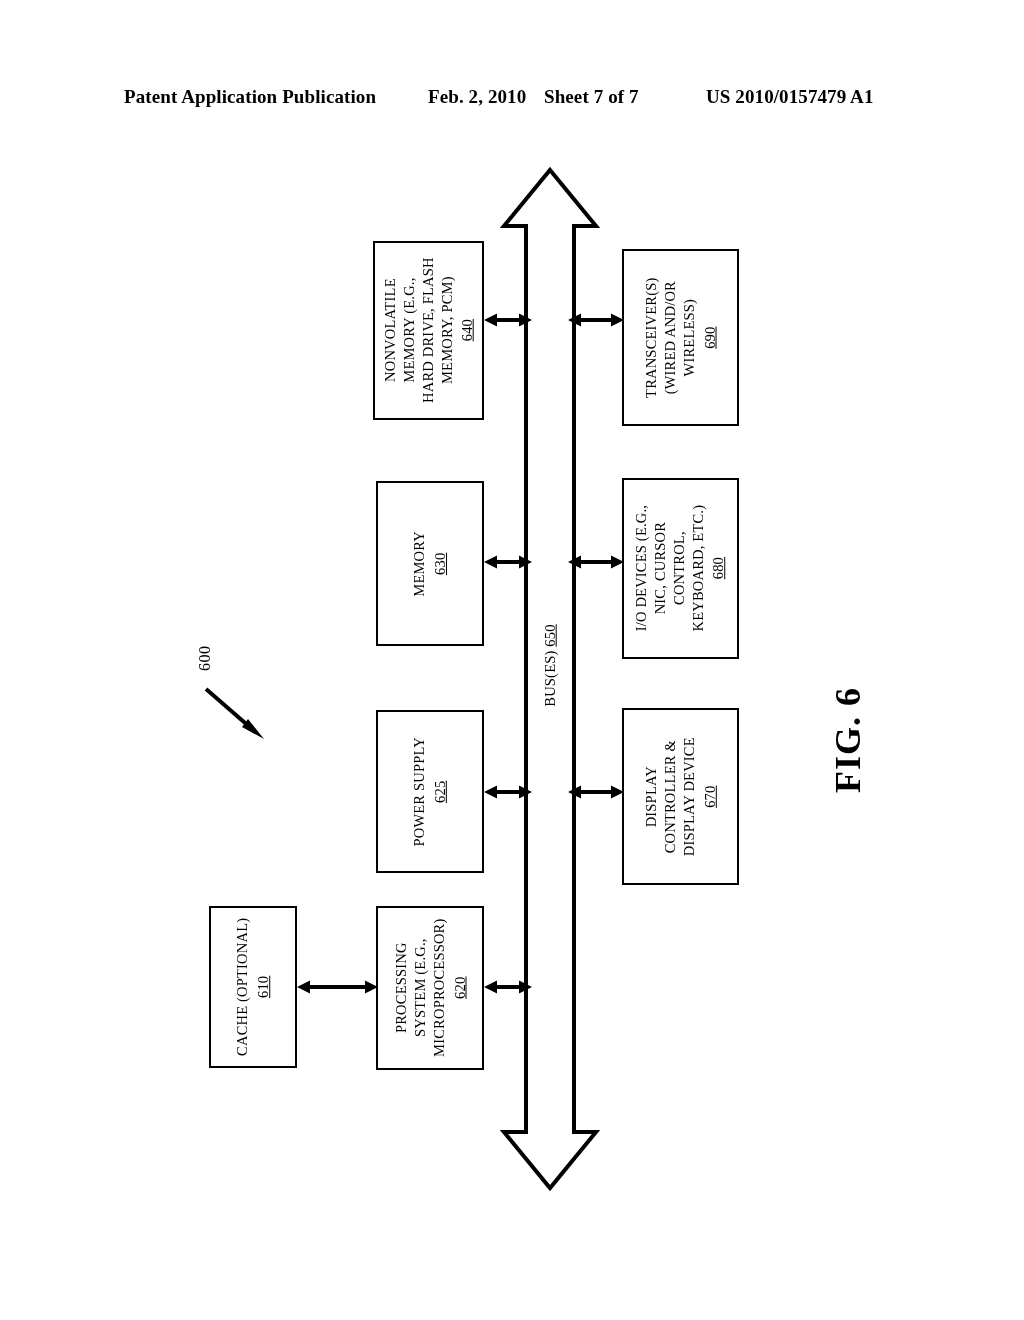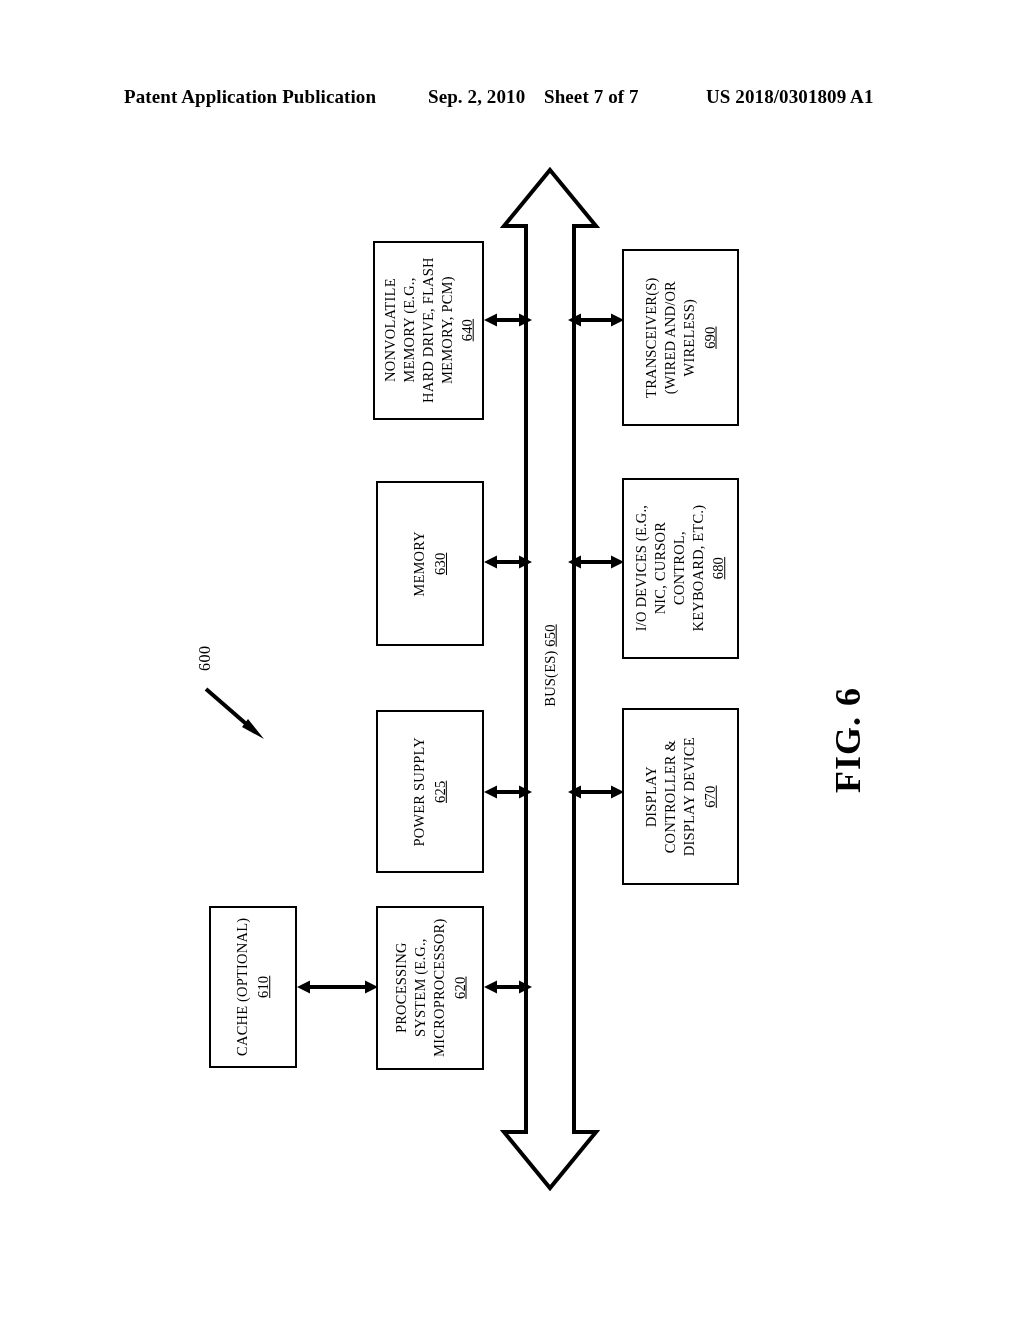--- a/index.html
+++ b/index.html
@@ -158,23 +158,23 @@
     font-size: 36px;
     font-weight: bold;
     letter-spacing: 1px;
   }
 </style>
 </head>
 <body>
 
 <div id="page-header">
   <span class="hdr-pub">Patent Application Publication</span>
-  <span class="hdr-date">Sep. 2, 2010</span>
+  <span class="hdr-date">Feb. 2, 2010</span>
   <span class="hdr-sheet">Sheet 7 of 7</span>
-  <span class="hdr-num">US 2018/0301809 A1</span>
+  <span class="hdr-num">US 2010/0157479 A1</span>
 </div>
 
 <div id="diagram">
 
   <div id="bus">
     <svg width="100" height="1026" viewBox="0 0 100 1026">
       <polygon points="50,4 96,60 74,60 74,966 96,966 50,1022 4,966 26,966 26,60 4,60" fill="#ffffff" stroke="#000000" stroke-width="4" stroke-linejoin="miter"></polygon>
     </svg>
   </div>
   <div id="bus-label">

